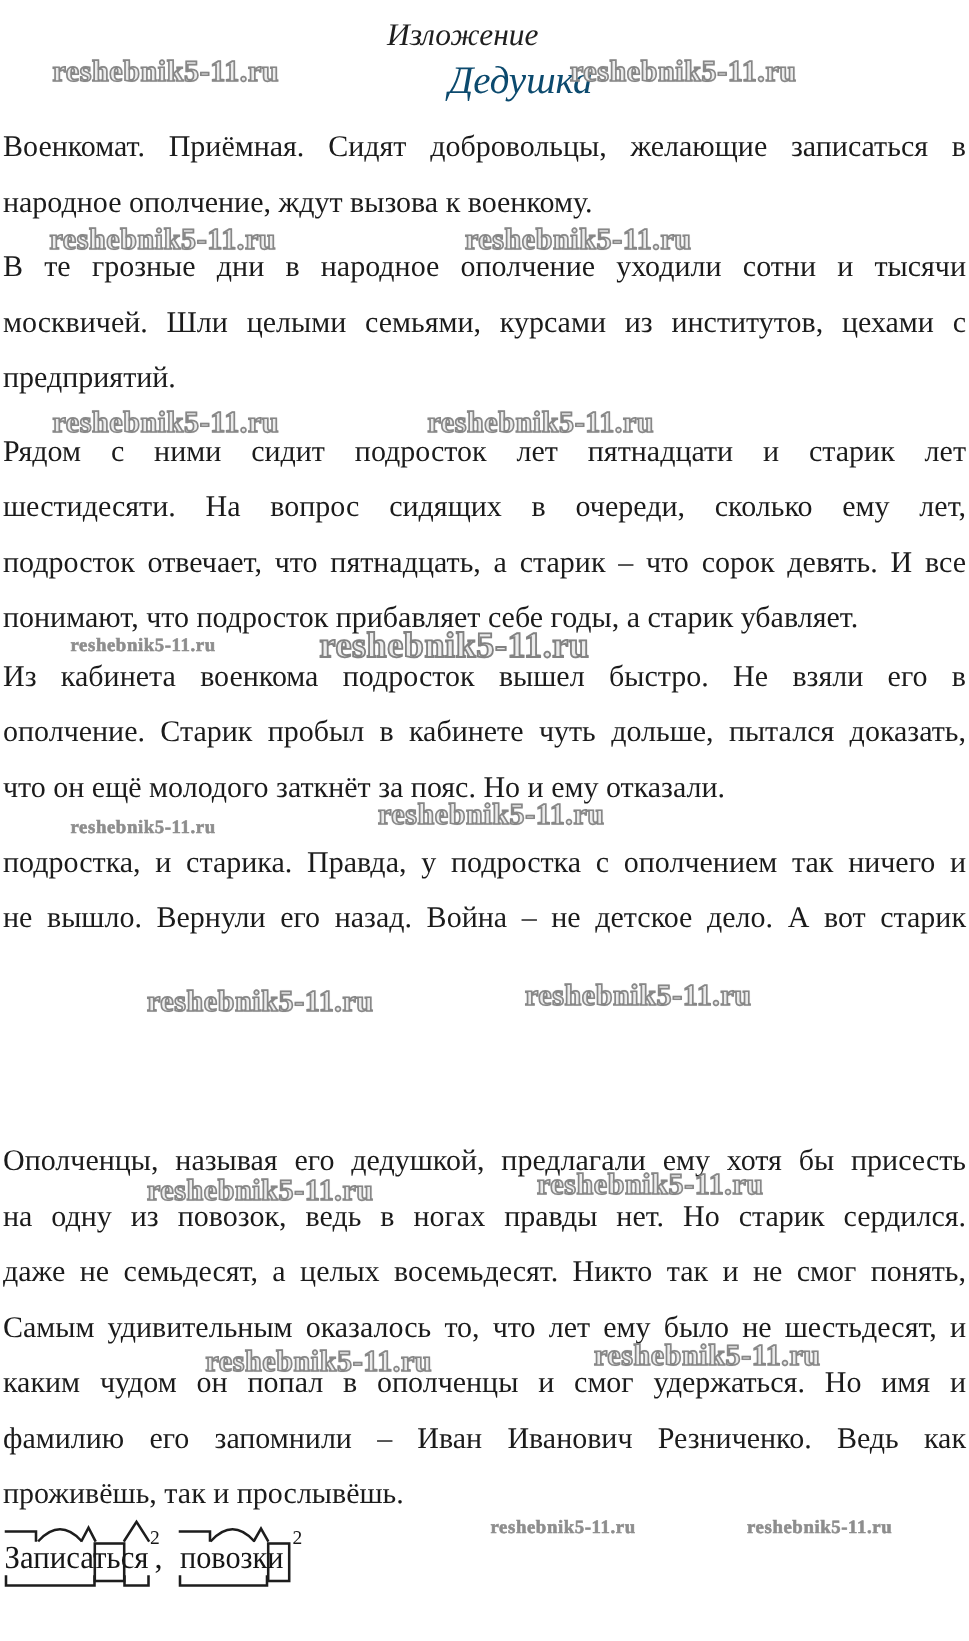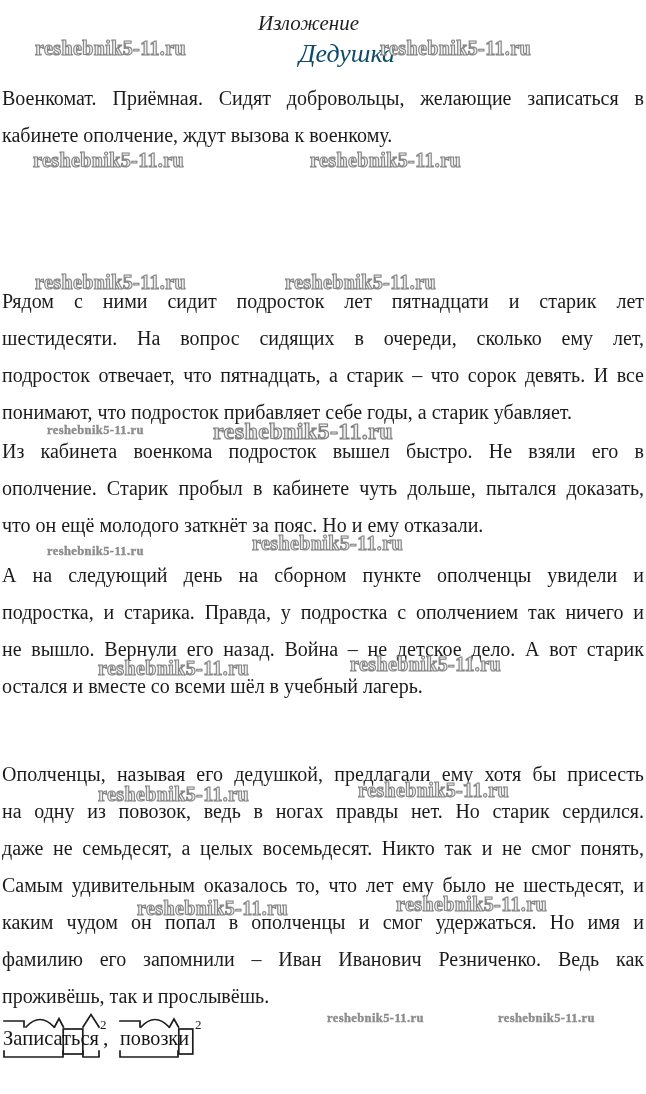--- a/index.html
+++ b/index.html
@@ -82,38 +82,41 @@
 <body>
 
 <div class="page">
 
   <div class="doc-title">Изложение</div>
   <div class="doc-subtitle">Дедушка</div>
 
   <div id="text-layer">
       <div class="para p0">
         <div class="line">Военкомат. Приёмная. Сидят добровольцы, желающие записаться в</div>
-        <div class="line last">кабинете ополчение, ждут вызова к военкому.</div>
+        <div class="line last">народное ополчение, ждут вызова к военкому.</div>
+      </div>
+      <div class="para p1">
+        <div class="line">В те грозные дни в народное ополчение уходили сотни и тысячи</div>
+        <div class="line">москвичей. Шли целыми семьями, курсами из институтов, цехами с</div>
+        <div class="line last">предприятий.</div>
       </div>
       <div class="para p2">
         <div class="line">Рядом с ними сидит подросток лет пятнадцати и старик лет</div>
         <div class="line">шестидесяти. На вопрос сидящих в очереди, сколько ему лет,</div>
         <div class="line">подросток отвечает, что пятнадцать, а старик – что сорок девять. И все</div>
         <div class="line last">понимают, что подросток прибавляет себе годы, а старик убавляет.</div>
       </div>
       <div class="para p3">
         <div class="line">Из кабинета военкома подросток вышел быстро. Не взяли его в</div>
         <div class="line">ополчение. Старик пробыл в кабинете чуть дольше, пытался доказать,</div>
         <div class="line last">что он ещё молодого заткнёт за пояс. Но и ему отказали.</div>
       </div>
       <div class="para p4">
-        <div class="line">А на следующий день на сборном пункте ополченцы увидели и</div>
         <div class="line">подростка, и старика. Правда, у подростка с ополчением так ничего и</div>
         <div class="line">не вышло. Вернули его назад. Война – не детское дело. А вот старик</div>
-        <div class="line last">остался и вместе со всеми шёл в учебный лагерь.</div>
       </div>
       <div class="para p5">
         <div class="line">Ополченцы, называя его дедушкой, предлагали ему хотя бы присесть</div>
         <div class="line">на одну из повозок, ведь в ногах правды нет. Но старик сердился.</div>
       </div>
       <div class="para p6">
         <div class="line">даже не семьдесят, а целых восемьдесят. Никто так и не смог понять,</div>
         <div class="line">Самым удивительным оказалось то, что лет ему было не шестьдесят, и</div>
         <div class="line">каким чудом он попал в ополченцы и смог удержаться. Но имя и</div>
         <div class="line">фамилию его запомнили – Иван Иванович Резниченко. Ведь как</div>

